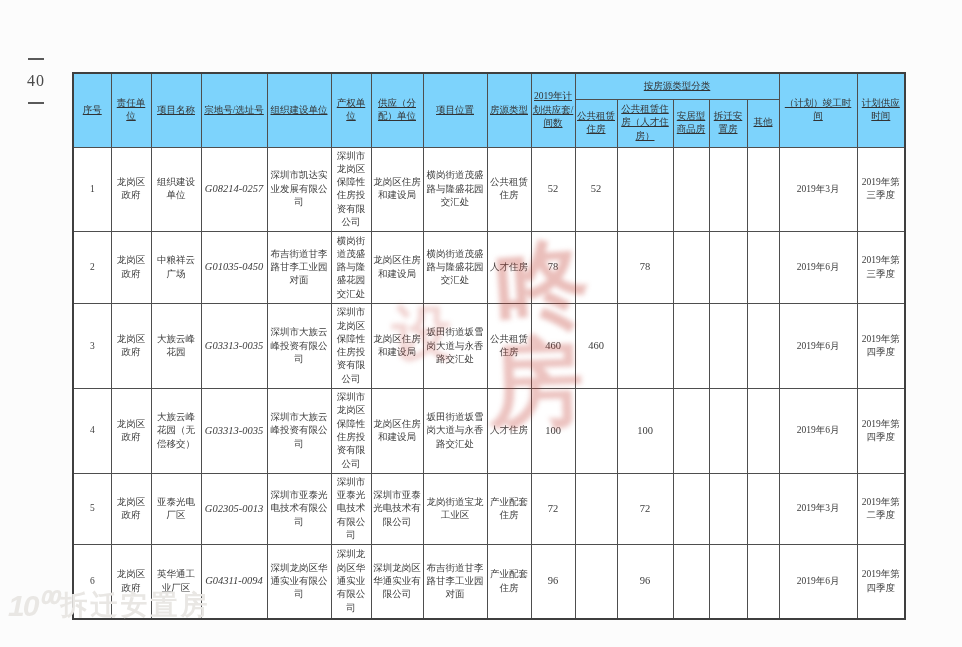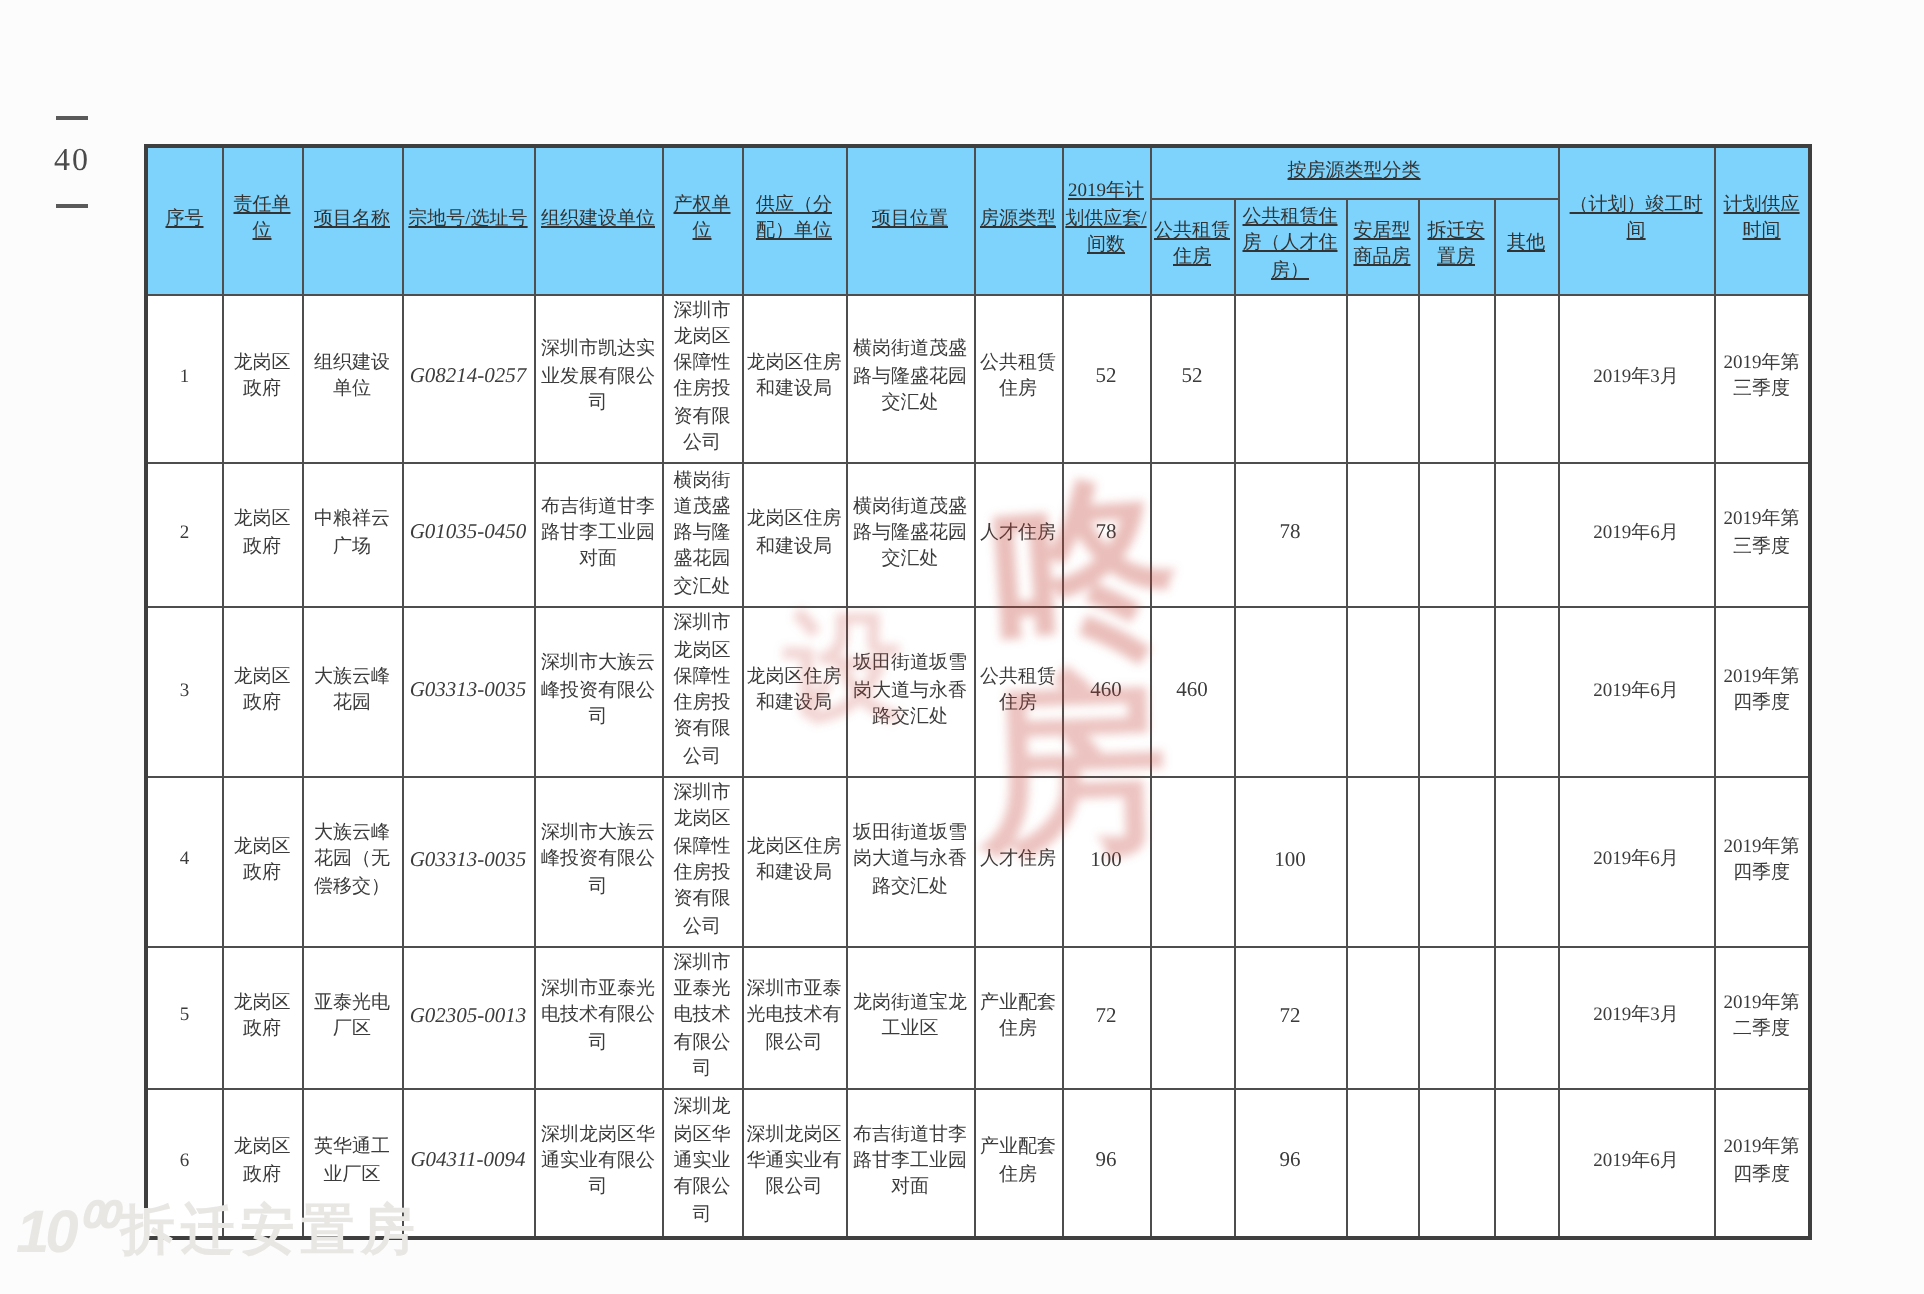--- a/index.html
+++ b/index.html
@@ -53,21 +53,21 @@
   .stamp span{
     position:absolute; color:#bf3a30; font-weight:bold;
     font-family:"Liberation Serif", serif;
   }
   .stamp .c1{ left:102px; top:0px;  font-size:96px; opacity:.33; transform:rotate(-4deg); }
   .stamp .c2{ left:96px;  top:98px; font-size:96px; opacity:.30; transform:rotate(-2deg); }
   .stamp .c3{ left:0px;   top:72px; font-size:60px; opacity:.22; }
 
   
   .logo{
-    position:absolute; left:8px; bottom:12px;
+    position:absolute; left:8px; bottom:22px;
     display:flex; align-items:center; gap:6px;
     color:#e9e7e4; font-family:"Liberation Sans", sans-serif;
     font-weight:bold;
   }
   .logo .mark{ font-size:30px; font-style:italic; letter-spacing:-2px; }
   .logo .text{ font-size:27px; letter-spacing:3px; }
 </style>
 </head>
 <body>
 

